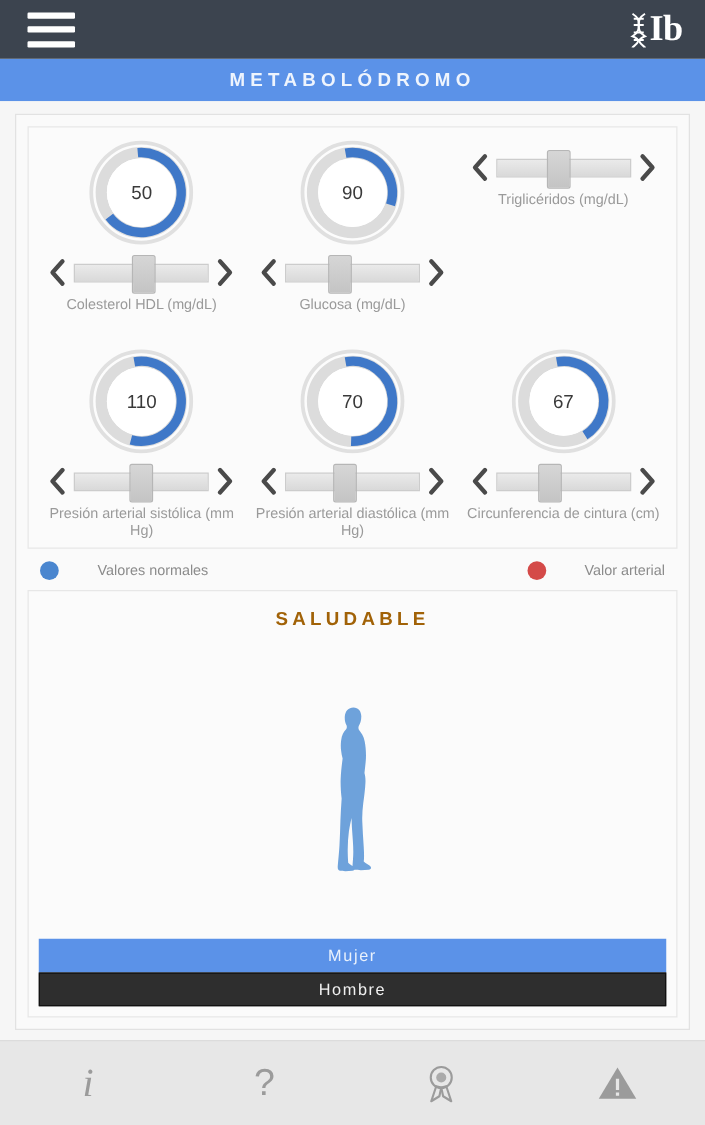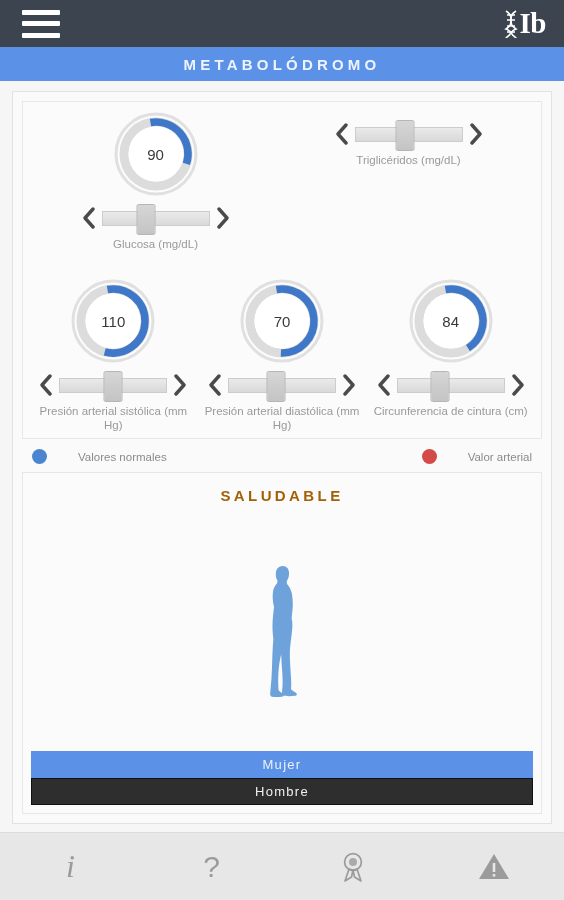--- a/index.html
+++ b/index.html
@@ -190,20 +190,43 @@
   <div class="content">
     <div class="outer-panel">
 
       <div class="gauges-panel">
         <div class="gauge-row" id="row1">
             <div class="gauge-cell">
               <div class="dial">
                 <svg viewBox="0 0 84 84">
                   <circle cx="42" cy="42" r="40" fill="#fcfcfc" stroke="#e0e0e0" stroke-width="3"></circle>
                   <circle cx="42" cy="42" r="32" fill="#ffffff" stroke="#dcdcdc" stroke-width="9"></circle>
+                  <path d="M 39.21 10.12 A 32 32 0 1 1 16.44 61.26" fill="none" stroke="#3f78c8" stroke-width="7.5" stroke-linecap="butt"></path>
+                  <circle cx="42" cy="42" r="27.5" fill="#ffffff"></circle>
+                </svg>
+                <div class="dial-value">50</div>
+              </div>
+              <div class="slider">
+                <svg class="chev" viewBox="0 0 16 22">
+                  <path d="M12 2 L4 11 L12 20" fill="none" stroke="#4a4a4a" stroke-width="3.4" stroke-linecap="round" stroke-linejoin="round"></path>
+                </svg>
+                <div class="track">
+                  <div class="thumb" style="left:52%"></div>
+                </div>
+                <svg class="chev" viewBox="0 0 16 22">
+                  <path d="M4 2 L12 11 L4 20" fill="none" stroke="#4a4a4a" stroke-width="3.4" stroke-linecap="round" stroke-linejoin="round"></path>
+                </svg>
+              </div>
+              <div class="gauge-label">Colesterol HDL (mg/dL)</div>
+            </div>
+            <div class="gauge-cell">
+              <div class="dial">
+                <svg viewBox="0 0 84 84">
+                  <circle cx="42" cy="42" r="40" fill="#fcfcfc" stroke="#e0e0e0" stroke-width="3"></circle>
+                  <circle cx="42" cy="42" r="32" fill="#ffffff" stroke="#dcdcdc" stroke-width="9"></circle>
                   <path d="M 36.44 10.49 A 32 32 0 0 1 72.43 51.89" fill="none" stroke="#3f78c8" stroke-width="7.5" stroke-linecap="butt"></path>
                   <circle cx="42" cy="42" r="27.5" fill="#ffffff"></circle>
                 </svg>
                 <div class="dial-value">90</div>
               </div>
               <div class="slider">
                 <svg class="chev" viewBox="0 0 16 22">
                   <path d="M12 2 L4 11 L12 20" fill="none" stroke="#4a4a4a" stroke-width="3.4" stroke-linecap="round" stroke-linejoin="round"></path>
                 </svg>
                 <div class="track">
@@ -278,21 +301,21 @@
               <div class="gauge-label">Presión arterial diastólica (mm Hg)</div>
             </div>
             <div class="gauge-cell">
               <div class="dial">
                 <svg viewBox="0 0 84 84">
                   <circle cx="42" cy="42" r="40" fill="#fcfcfc" stroke="#e0e0e0" stroke-width="3"></circle>
                   <circle cx="42" cy="42" r="32" fill="#ffffff" stroke="#dcdcdc" stroke-width="9"></circle>
                   <path d="M 36.44 10.49 A 32 32 0 0 1 58.96 69.14" fill="none" stroke="#3f78c8" stroke-width="7.5" stroke-linecap="butt"></path>
                   <circle cx="42" cy="42" r="27.5" fill="#ffffff"></circle>
                 </svg>
-                <div class="dial-value">84</div>
+                <div class="dial-value">67</div>
               </div>
               <div class="slider">
                 <svg class="chev" viewBox="0 0 16 22">
                   <path d="M12 2 L4 11 L12 20" fill="none" stroke="#4a4a4a" stroke-width="3.4" stroke-linecap="round" stroke-linejoin="round"></path>
                 </svg>
                 <div class="track">
                   <div class="thumb" style="left:40%"></div>
                 </div>
                 <svg class="chev" viewBox="0 0 16 22">
                   <path d="M4 2 L12 11 L4 20" fill="none" stroke="#4a4a4a" stroke-width="3.4" stroke-linecap="round" stroke-linejoin="round"></path>

